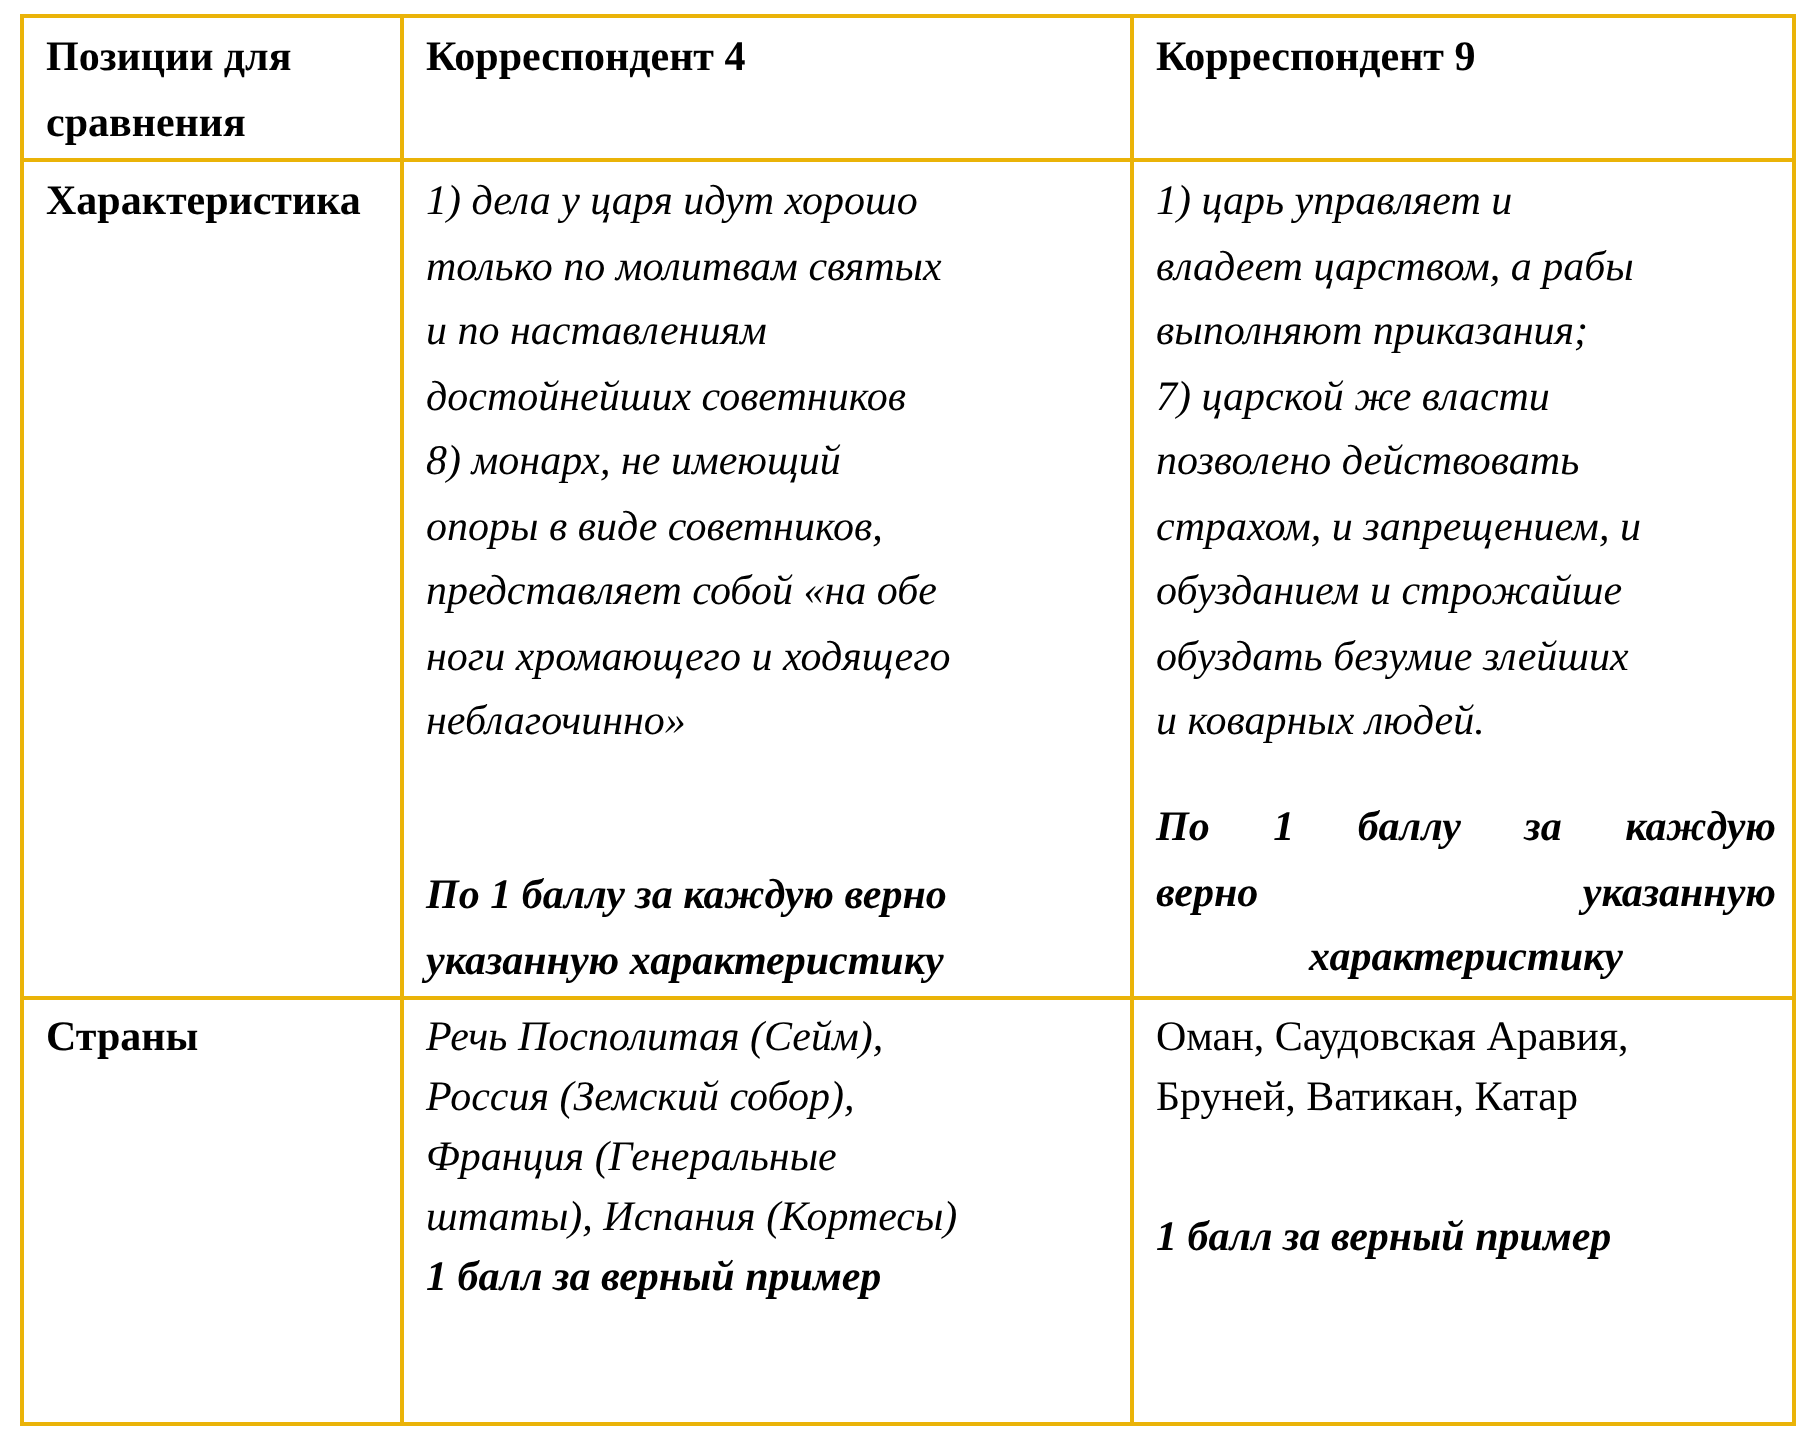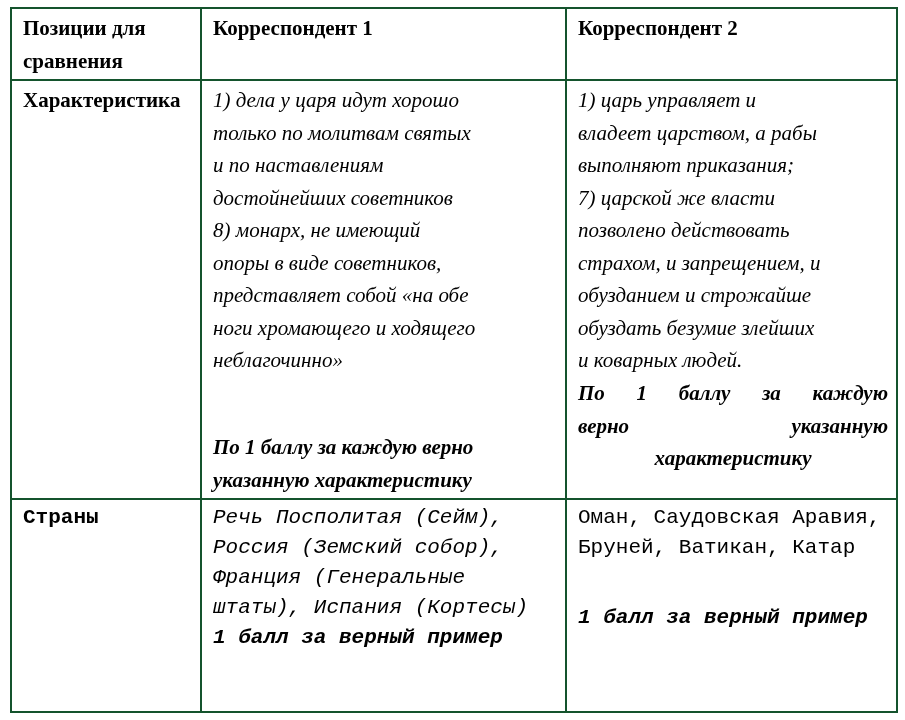--- a/index.html
+++ b/index.html
@@ -19,40 +19,40 @@
   table.cmp {
     position: absolute;
     left: 10px;
     top: 7px;
     width: 886px;
     height: 706px;
     border-collapse: collapse;
     table-layout: fixed;
   }
   table.cmp td, table.cmp th {
-    border: 2px solid #14532d;
+    border: 2px solid #eab308;
     vertical-align: top;
     text-align: left;
     padding: 3px 8px 2px 11px;
     font-size: 21px;
     line-height: 1.55;
     font-weight: normal;
     overflow: hidden;
   }
   tr.r-header  { height: 69px; }
   tr.r-form    { height: 73px; }
   tr.r-char    { height: 386px; }
-  tr.r-countries td { line-height: 1.43; font-family: Liberation Mono, monospace; }
+  tr.r-countries td { line-height: 1.43; }
   .txt { white-space: pre-line; }
   .b  { font-weight: bold; font-style: normal; }
   .it { font-style: italic; }
   .bi { font-weight: bold; font-style: italic; }
   .gap-small { margin-top: 54px; }
   .gap-large { margin-top: 40px; }
-  .jblock { font-weight: bold; font-style: italic; }
+  .jblock { font-weight: bold; font-style: italic; margin-top: 20px; }
   .jline {
     display: block;
     text-align: justify;
     text-align-last: justify;
   }
   .jline-last { display: block; text-align: center; }
 </style>
 </head>
 <body>
 
@@ -63,24 +63,24 @@
       <col style="width:365px">
       <col style="width:331px">
     </colgroup>
     <tbody>
       <tr class="r-header">
         <th>
           <div class="txt b">Позиции для
 сравнения</div>
         </th>
         <th>
-          <div class="txt b">Корреспондент 1</div>
+          <div class="txt b">Корреспондент 4</div>
         </th>
         <th>
-          <div class="txt b">Корреспондент 2</div>
+          <div class="txt b">Корреспондент 9</div>
         </th>
       </tr>
 
 
       <tr class="r-char">
         <td>
           <div class="txt b">Характеристика</div>
         </td>
         <td>
           <div class="txt it">1) дела у царя идут хорошо

